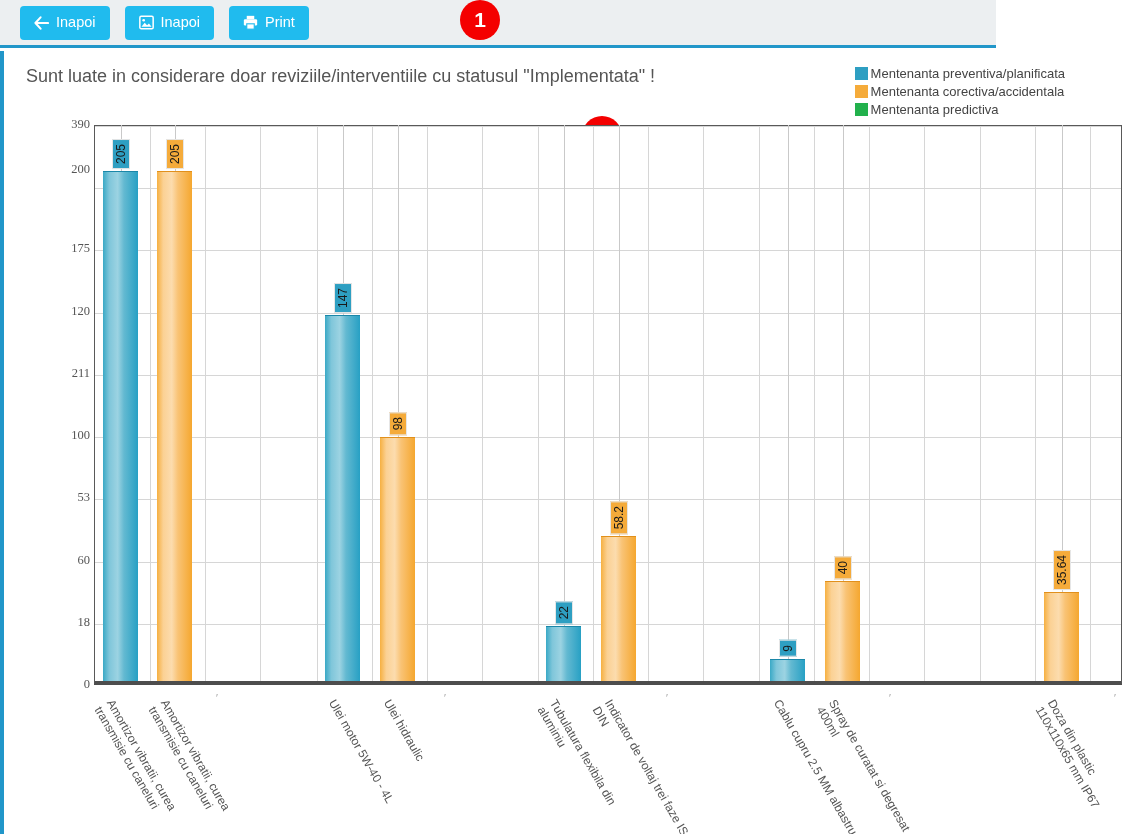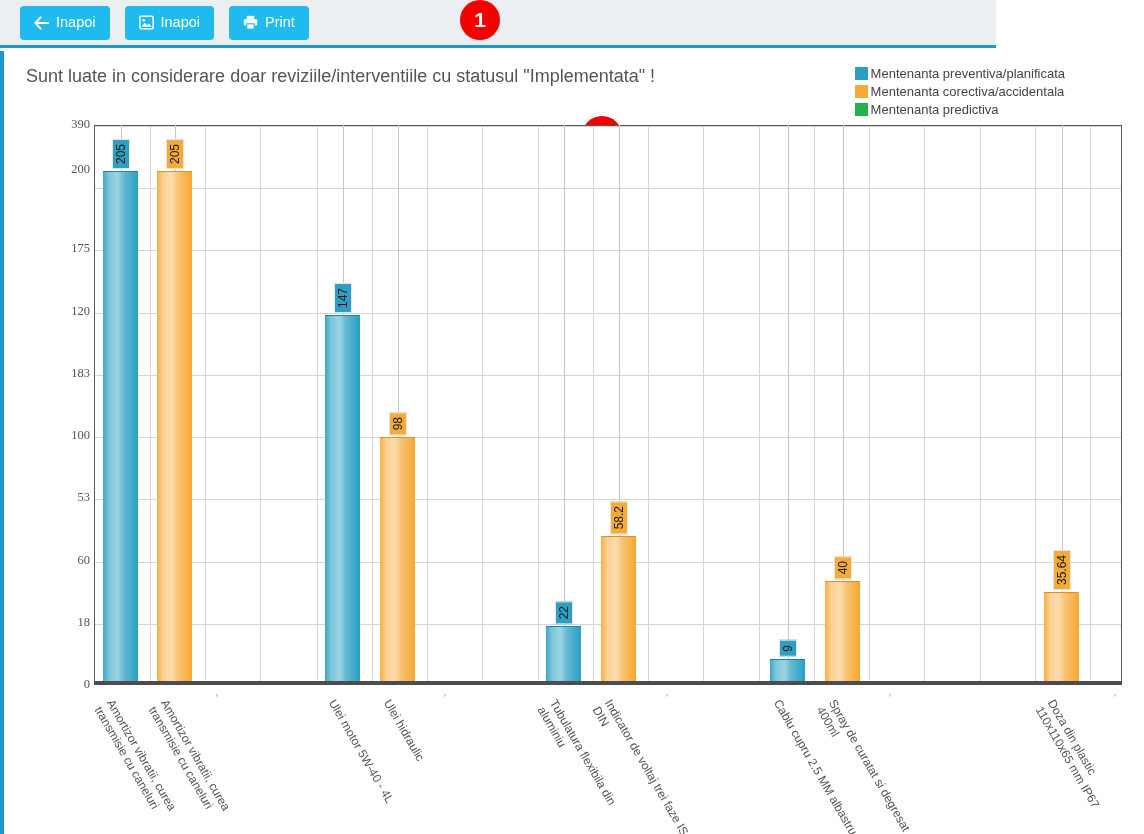--- a/index.html
+++ b/index.html
@@ -296,21 +296,21 @@
         <div class="datalabel orange" style="left: 738.5px; bottom: 101.556px;">40</div>
         <div class="vline" style="left: 966.5px; bottom: 88.704px; height: 467.296px;"></div>
         <div class="bar orange" title="Doza din plastic 110x110x65 mm IP67: 35.64" style="left: 949px; width: 35px; height: 88.704px;"></div>
         <div class="datalabel orange" style="left: 957.5px; bottom: 90.704px;">35.64</div>
       </div>
   <div class="ytick" style="top: 626px;">0</div>
       <div class="ytick" style="top: 563.778px;">18</div>
       <div class="ytick" style="top: 501.556px;">60</div>
       <div class="ytick" style="top: 439.333px;">53</div>
       <div class="ytick" style="top: 377.111px;">100</div>
-      <div class="ytick" style="top: 314.889px;">183</div>
+      <div class="ytick" style="top: 314.889px;">211</div>
       <div class="ytick" style="top: 252.667px;">120</div>
       <div class="ytick" style="top: 190.444px;">175</div>
       <div class="ytick" style="top: 111px;">200</div>
       <div class="ytick" style="top: 66px;">390</div>
       <div class="xlabel" style="left: 111.5px; top: 646px;">
         <span>Amortizor vibratii, curea</span>
         <span>transmisie cu caneluri</span>
       </div>
       <div class="xlabel" style="left: 165.5px; top: 646px;">
         <span>Amortizor vibratii, curea</span>

